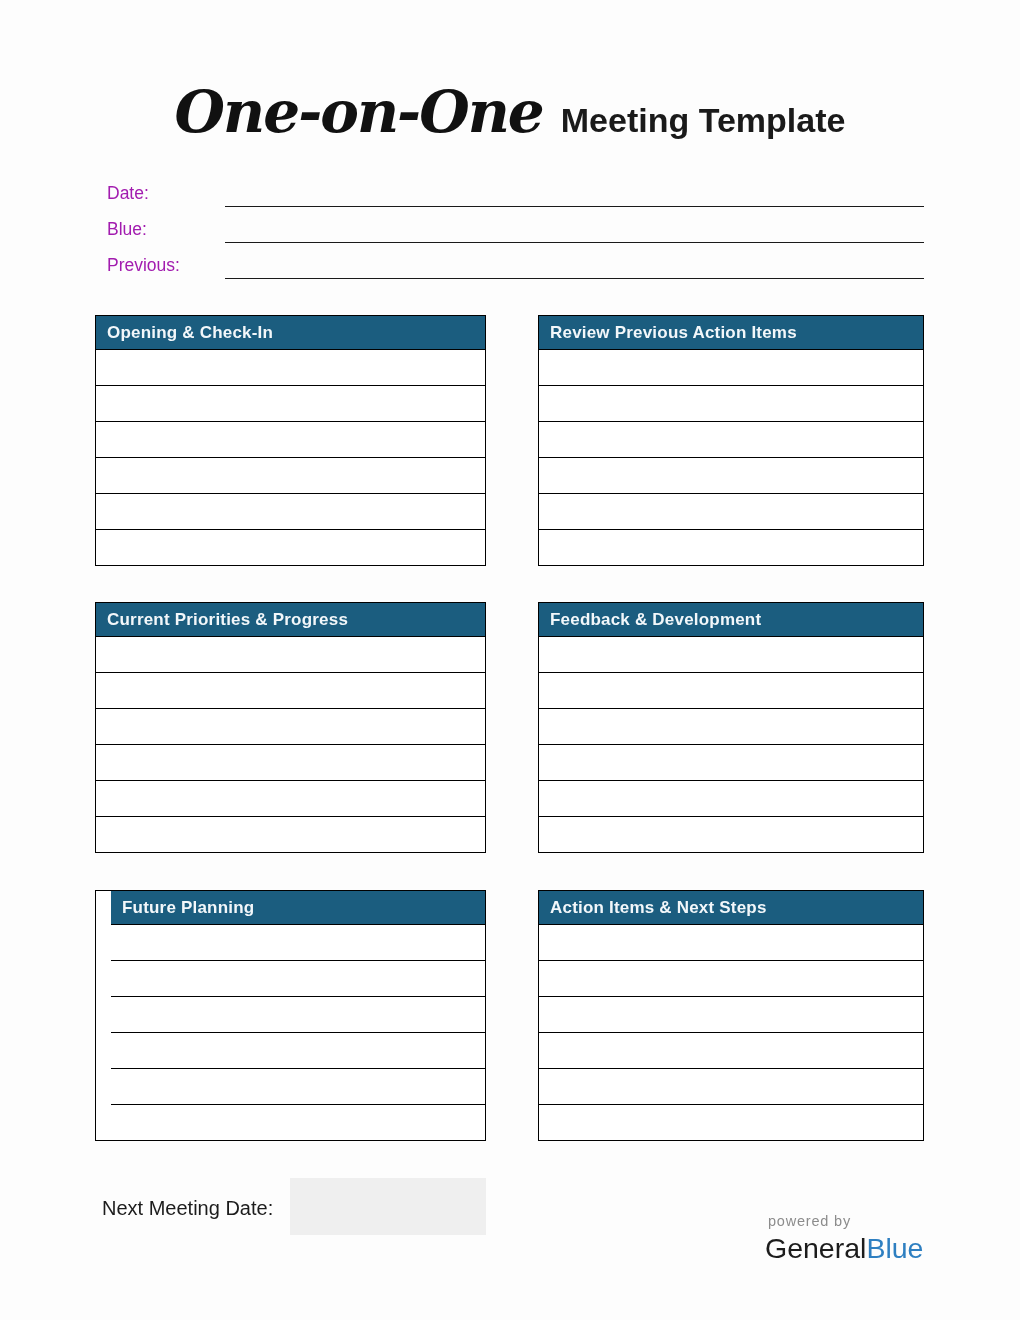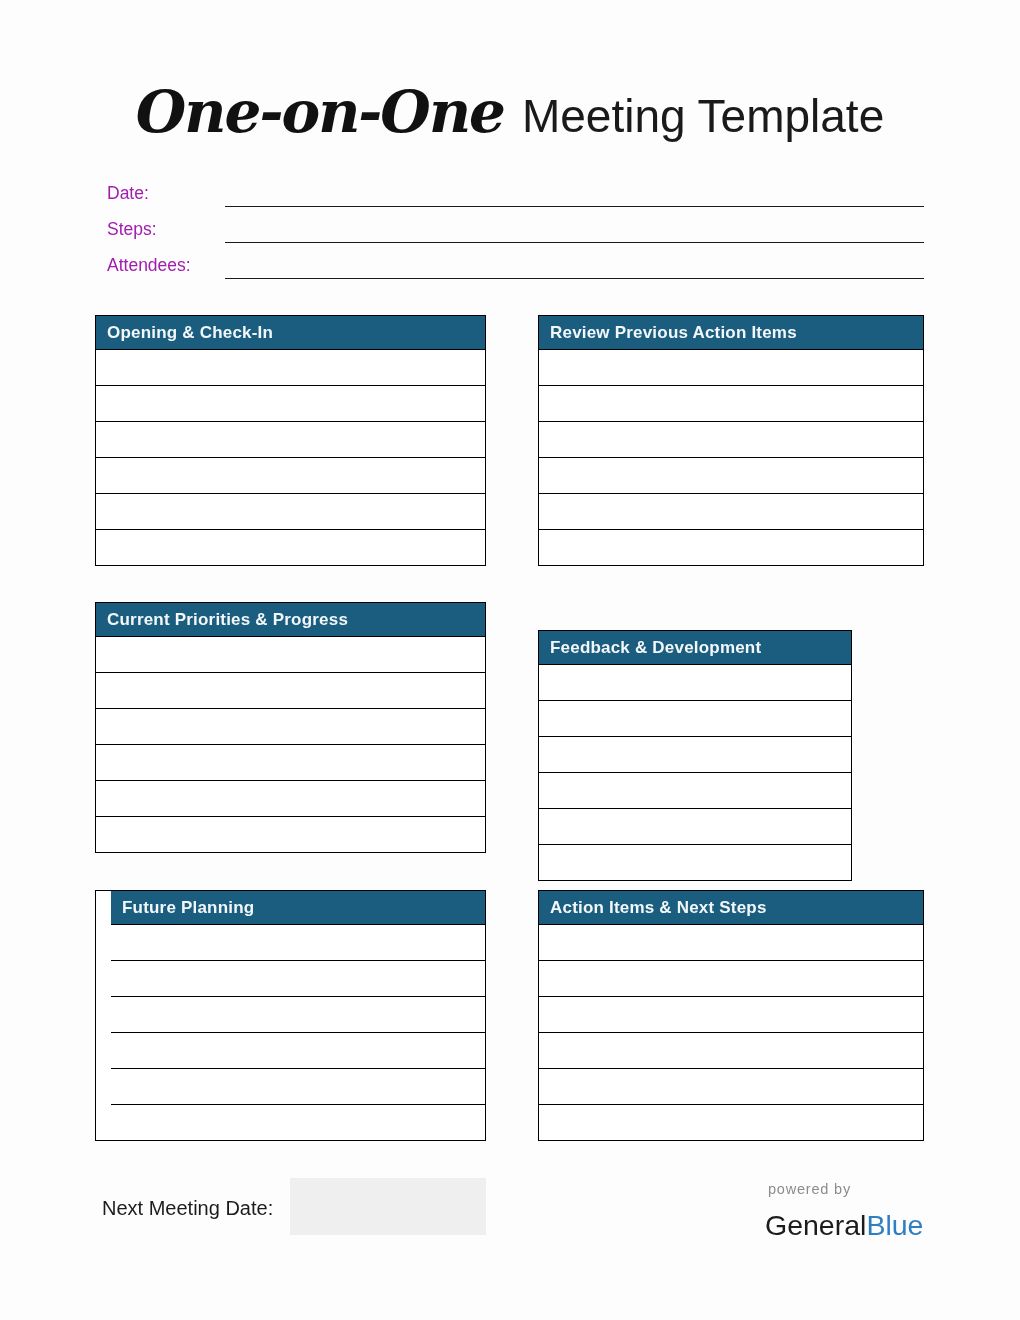--- a/index.html
+++ b/index.html
@@ -26,22 +26,22 @@
   }
   .title-script {
     font-family: "DejaVu Serif", serif;
     font-style: italic;
     font-weight: bold;
     font-size: 58px;
     letter-spacing: -2px;
     color: #111;
   }
   .title-regular {
-    font-size: 46px;
-    font-weight: 400;
+    font-size: 34px;
+    font-weight: 700;
     color: #1a1a1a;
   }
 
   
   .field-row { position: absolute; left: 107px; width: 817px; height: 24px; }
   .field-row .field-label {
     position: absolute; left: 0; top: 0;
     font-size: 17.5px; color: #a21caf;
   }
   .field-row .field-line {
@@ -62,21 +62,21 @@
     font-weight: bold;
     line-height: 33px;
     padding-left: 11px;
     letter-spacing: 0.2px;
   }
   .t-row { height: 36px; border-top: 1px solid #000; background: #fff; }
 
   .p0 { left: 95px;  top: 315px; width: 391px; }
   .p1 { left: 538px; top: 315px; width: 386px; }
   .p2 { left: 95px;  top: 602px; width: 391px; }
-  .p3 { left: 538px; top: 630px; width: 314px; }
+  .p3 { left: 538px; top: 602px; width: 386px; }
   .p4 { left: 95px;  top: 890px; width: 391px; padding-left: 15px; }
   .p5 { left: 538px; top: 890px; width: 386px; }
 
   
   .next-meeting-label {
     position: absolute; left: 102px; top: 1197px;
     font-size: 20px; color: #1c1c1c;
   }
   .next-meeting-box {
     position: absolute; left: 290px; top: 1178px;
@@ -85,50 +85,51 @@
   }
   .brand-block {
     position: absolute; left: 765px; top: 1181px; width: 160px;
   }
   .powered-by {
     display: block;
     font-size: 14.5px;
     color: #8c8c8c;
     letter-spacing: 0.8px;
     margin-left: 3px;
+    margin-top: 32px;
   }
   .brand-line {
     display: block;
     font-size: 28.5px;
-    margin-top: 12px;
+    margin-top: 3px;
     white-space: nowrap;
   }
   .brand-dark { color: #1c1c1c; }
   .brand-blue { color: #2e7fc1; }
 </style>
 </head>
 <body>
 
 <div class="page">
 
   <div class="title-wrap">
     <span class="title-script">One-on-One</span>
     <span class="title-regular">Meeting Template</span>
   </div>
 
   <div class="field-row fr0">
     <span class="field-label">Date:</span>
     <span class="field-line"></span>
   </div>
   <div class="field-row fr1">
-    <span class="field-label">Steps:</span>
+    <span class="field-label">Blue:</span>
     <span class="field-line"></span>
   </div>
   <div class="field-row fr2">
-    <span class="field-label">Attendees:</span>
+    <span class="field-label">Previous:</span>
     <span class="field-line"></span>
   </div>
 
   <section class="panel p0">
     <div class="panel-header">Opening &amp; Check-In</div>
     <div class="panel-rows">
         <div class="t-row"></div>
         <div class="t-row"></div>
         <div class="t-row"></div>
         <div class="t-row"></div>

